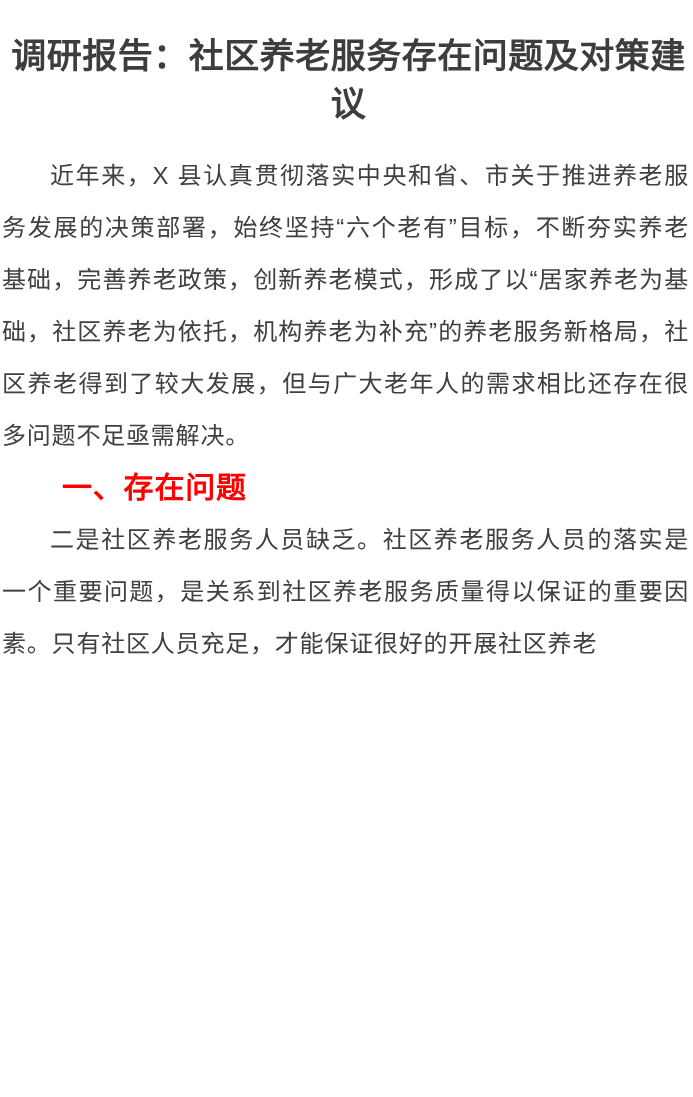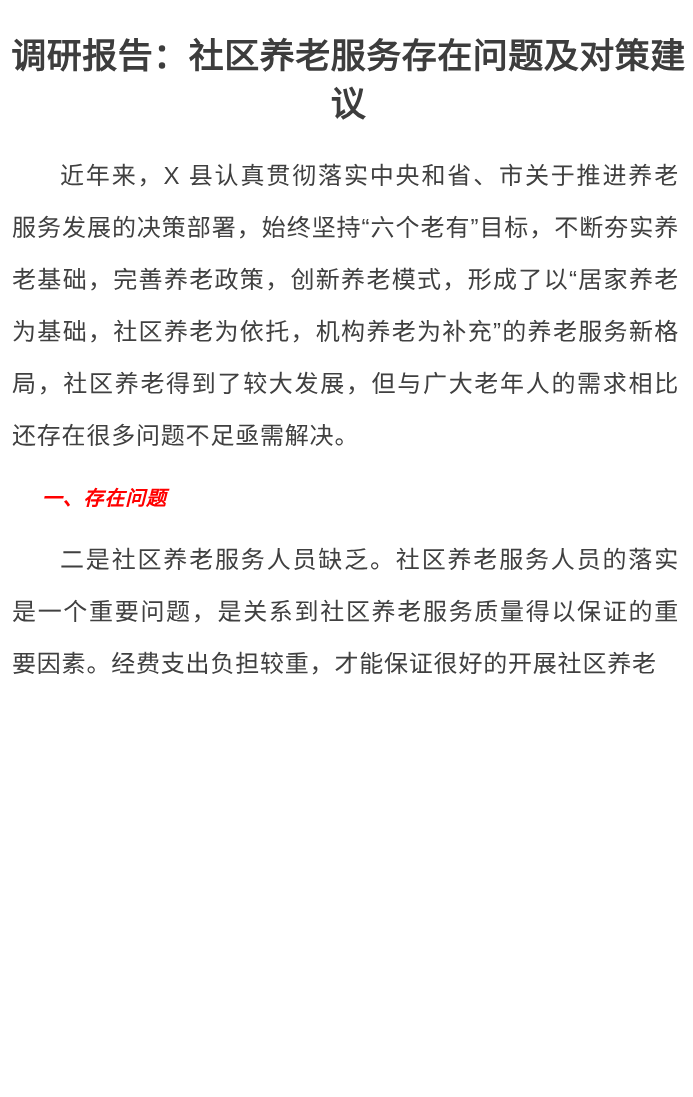--- a/index.html
+++ b/index.html
@@ -27,39 +27,38 @@
     color: #3d3d3d;
     margin: 32px 0 22px 6px;
     letter-spacing: 0.5px;
   }
   .para {
     font-size: 24px;
     line-height: 52px;
     letter-spacing: 0.8px;
     text-align: justify;
     text-indent: 2em;
-    margin: 10px;
+    margin: 0;
     color: #404040;
   }
   .section-heading {
-    font-size: 20px;
+    font-size: 30px;
     line-height: 52px;
     letter-spacing: 0.8px;
     font-weight: 700;
     text-indent: 2em;
     margin: 0;
     color: #ff0000;
-    font-style: italic;
   }
 </style>
 </head>
 <body>
 
 <div class="article">
   <h1 class="article-title">调研报告：社区养老服务存在问题及对策建议</h1>
 
   <p class="para">近年来，X 县认真贯彻落实中央和省、市关于推进养老服务发展的决策部署，始终坚持“六个老有”目标，不断夯实养老基础，完善养老政策，创新养老模式，形成了以“居家养老为基础，社区养老为依托，机构养老为补充”的养老服务新格局，社区养老得到了较大发展，但与广大老年人的需求相比还存在很多问题不足亟需解决。</p>
 
   <h2 class="section-heading">一、存在问题</h2>
 
 
-  <p class="para">二是社区养老服务人员缺乏。社区养老服务人员的落实是一个重要问题，是关系到社区养老服务质量得以保证的重要因素。经费支出负担较重，才能保证很好的开展社区养老</p>
+  <p class="para">二是社区养老服务人员缺乏。社区养老服务人员的落实是一个重要问题，是关系到社区养老服务质量得以保证的重要因素。只有社区人员充足，才能保证很好的开展社区养老</p>
 </div>
 
 </body></html>

